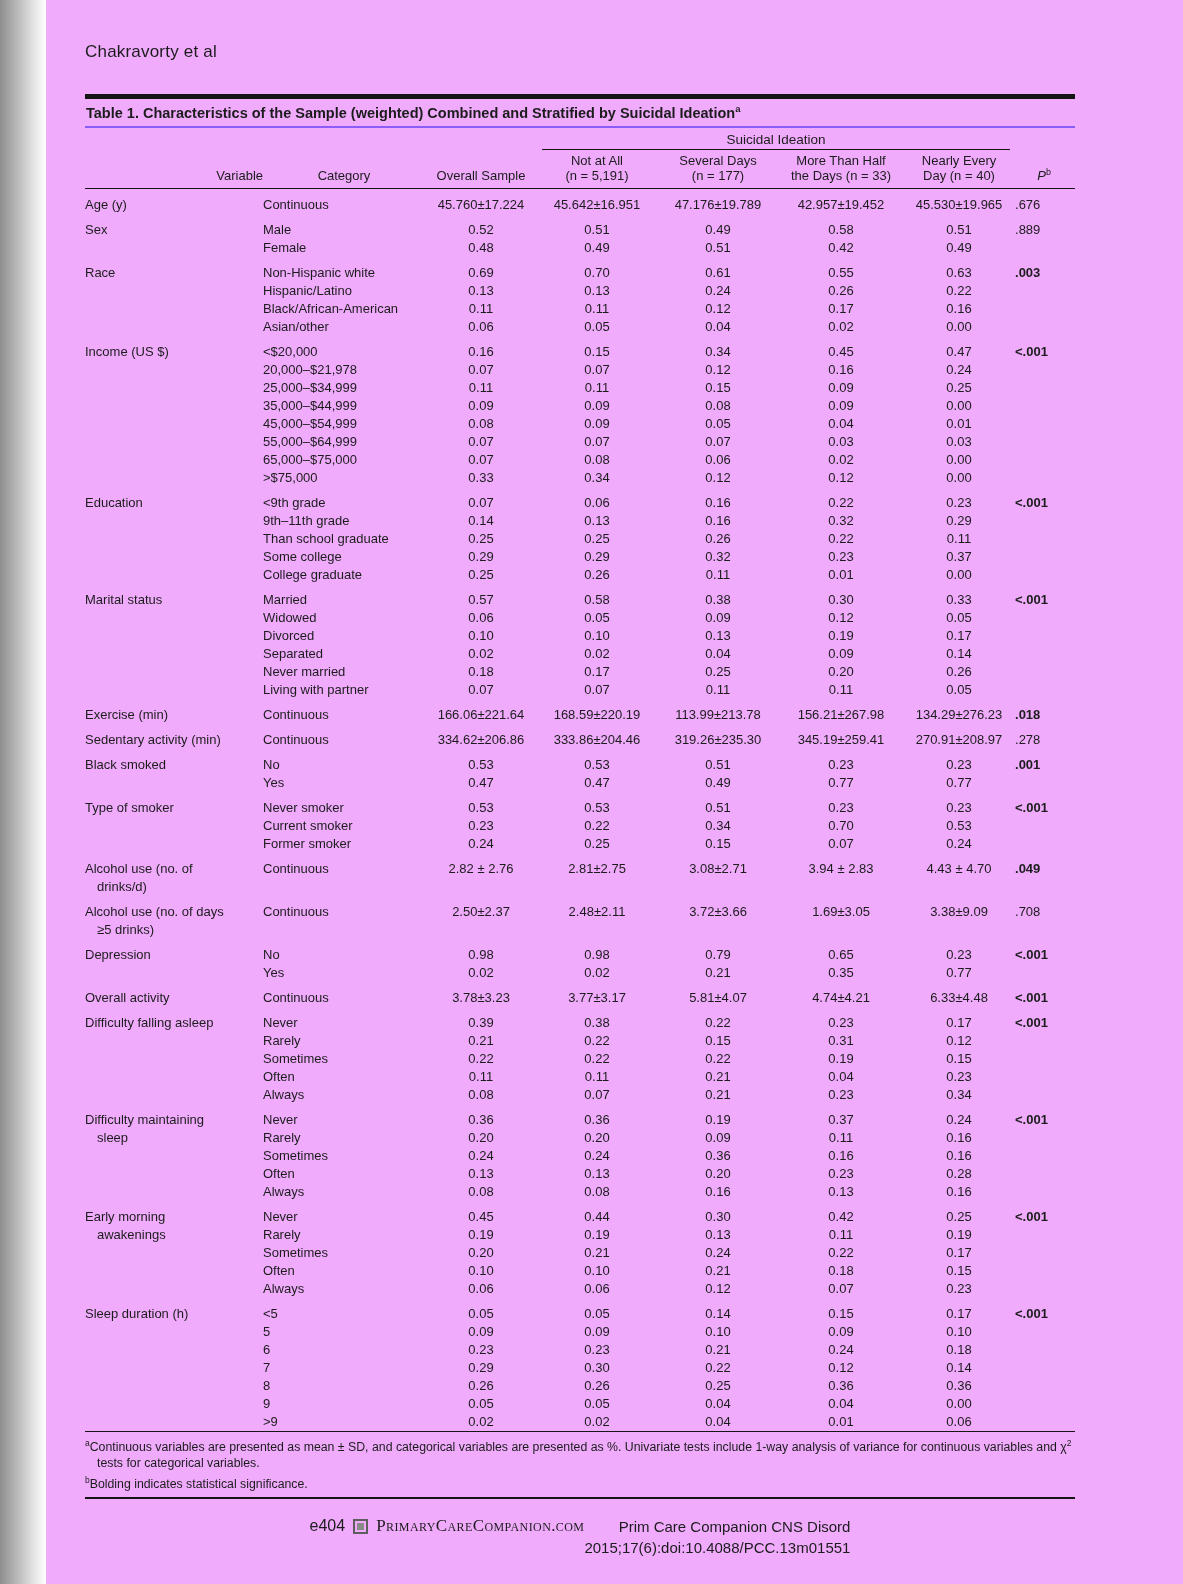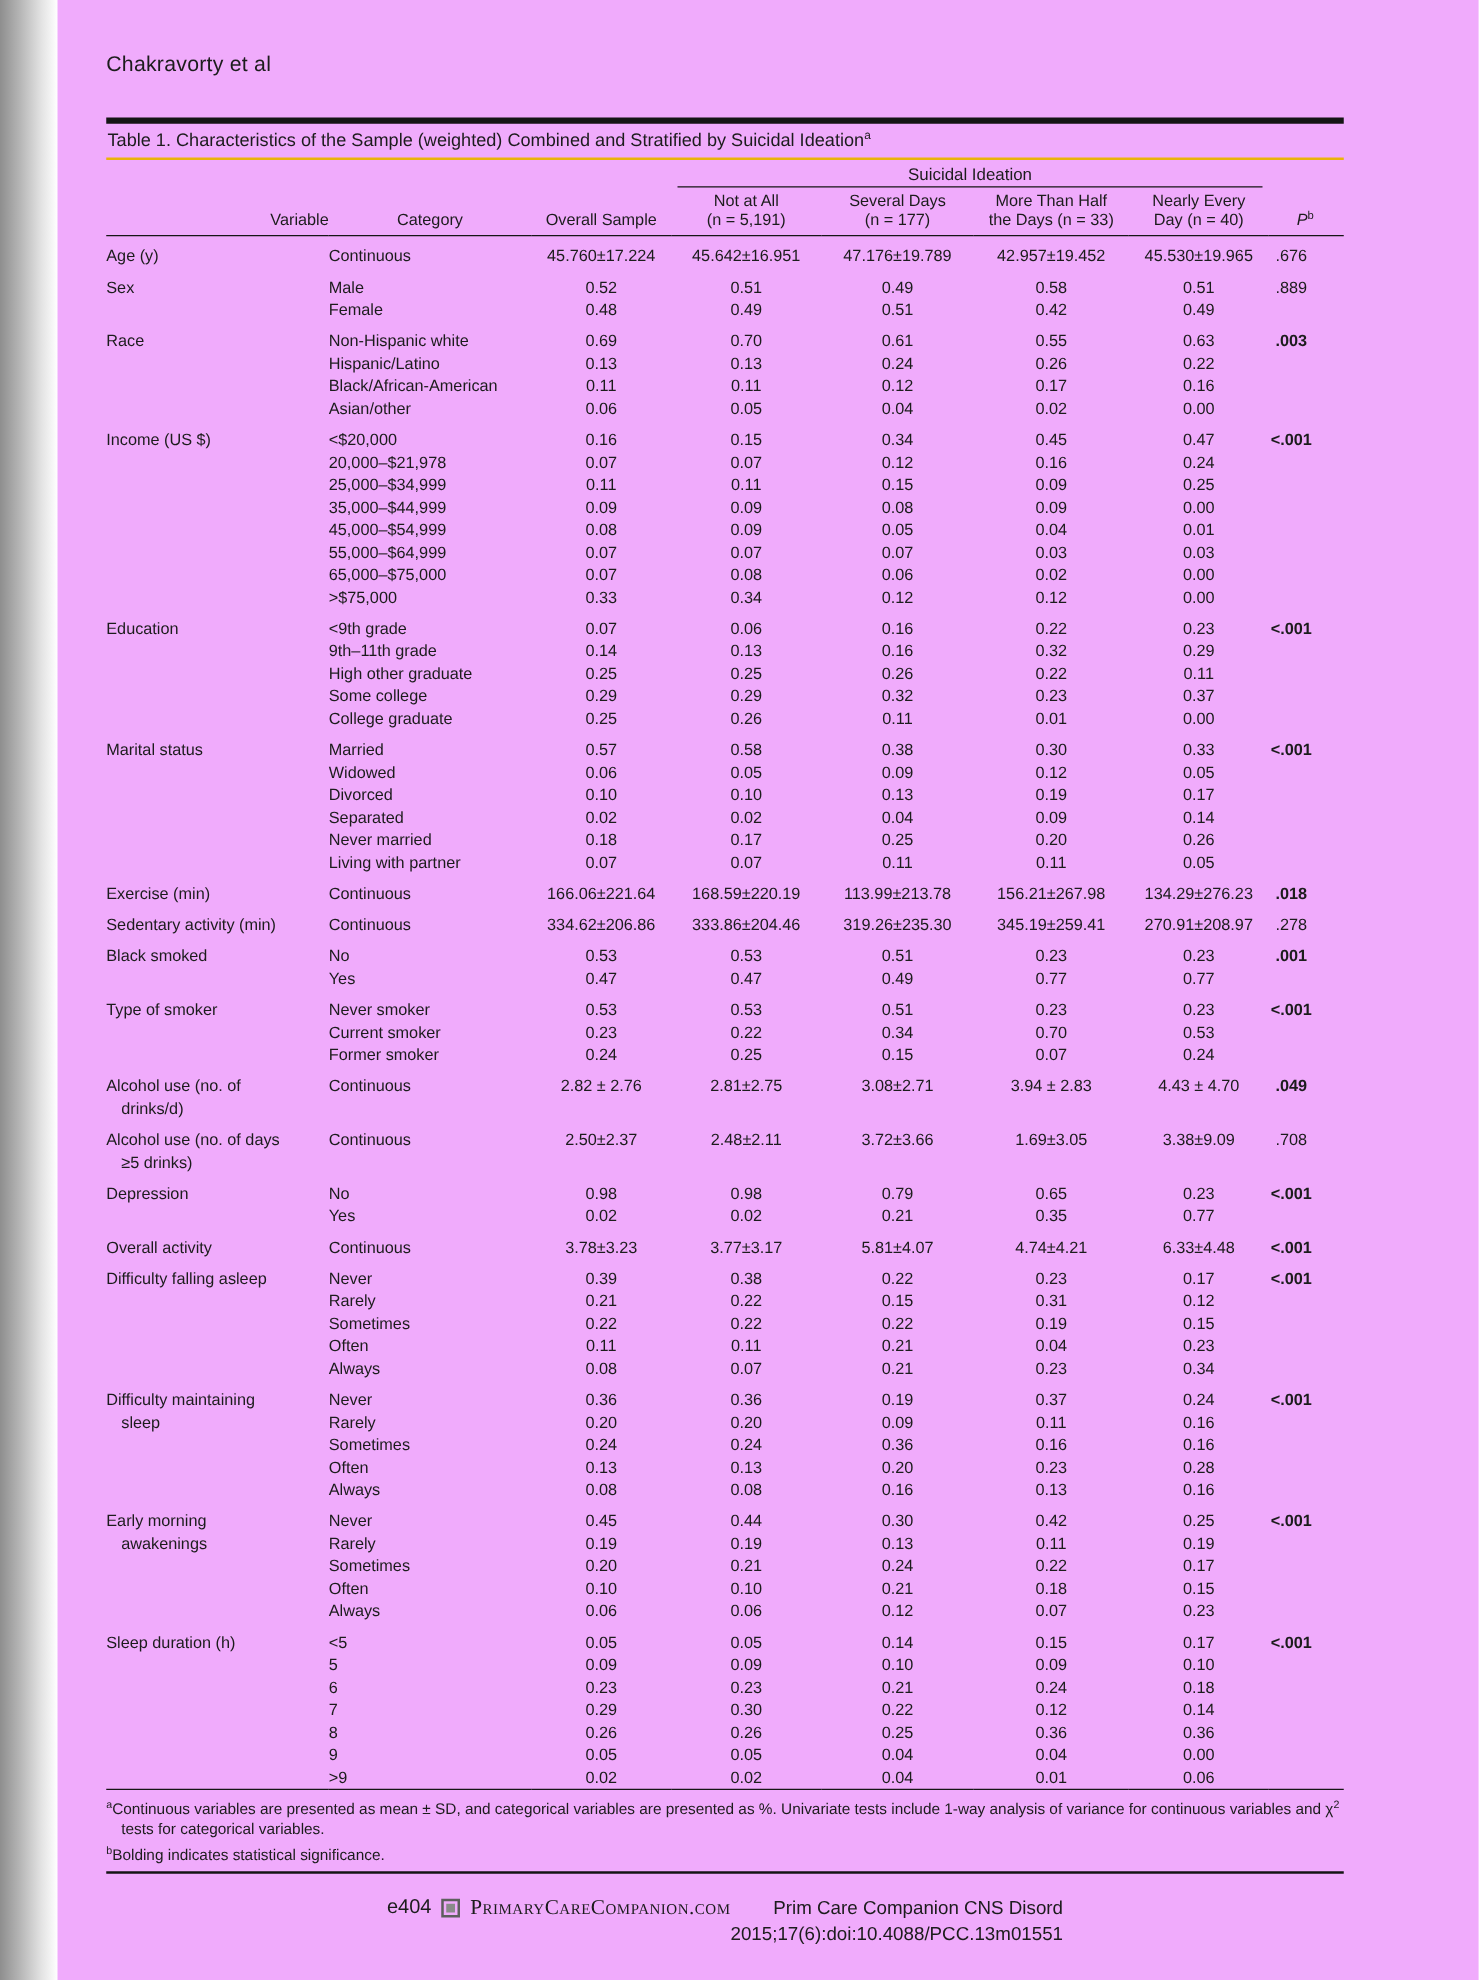--- a/index.html
+++ b/index.html
@@ -24,23 +24,23 @@
     font-size: 17px;
     letter-spacing: 0.2px;
   }
   .table-wrap {
     position: absolute;
     left: 85px; top: 94px;
     width: 990px;
   }
   .table-title {
     border-top: 5px solid #151515;
-    border-bottom: 2px solid #eab308;
+    border-bottom: 2px solid #8b5cf6;
     padding: 4px 1px 5px 1px;
-    font-weight: normal;
+    font-weight: bold;
     font-size: 14.5px;
   }
   .table-title sup { font-size: 9.5px; }
   table.main {
     border-collapse: collapse;
     table-layout: fixed;
     width: 990px;
     font-size: 13px;
     border-bottom: 1.5px solid #151515;
   }
@@ -70,21 +70,21 @@
     vertical-align: top;
     padding: 0;
     line-height: 18px;
     white-space: nowrap;
   }
   tr.group-first td { padding-top: 7px; }
   .var-cell { text-align: left; }
   .var-cont { padding-left: 12px; }
   .cat-cell { text-align: left; }
   .num-cell { text-align: center; }
-  .p-cell   { text-align: center; padding-right: 24px; }
+  .p-cell   { text-align: left; padding-right: 24px; }
   .p-bold   { font-weight: bold; }
   .footnotes {
     border-bottom: 2.5px solid #151515;
     padding: 3px 0 5px 0;
     font-size: 12.3px;
     line-height: 16.4px;
   }
   .fn { margin: 0; padding-left: 12px; text-indent: -12px; }
   .fn sup { font-size: 8.5px; }
   .page-footer {
@@ -325,21 +325,21 @@
           </tr>
           <tr>
             <td class="cat-cell">9th–11th grade</td>
             <td class="num-cell">0.14</td>
             <td class="num-cell">0.13</td>
             <td class="num-cell">0.16</td>
             <td class="num-cell">0.32</td>
             <td class="num-cell">0.29</td>
           </tr>
           <tr>
-            <td class="cat-cell">High other graduate</td>
+            <td class="cat-cell">Than school graduate</td>
             <td class="num-cell">0.25</td>
             <td class="num-cell">0.25</td>
             <td class="num-cell">0.26</td>
             <td class="num-cell">0.22</td>
             <td class="num-cell">0.11</td>
           </tr>
           <tr>
             <td class="cat-cell">Some college</td>
             <td class="num-cell">0.29</td>
             <td class="num-cell">0.29</td>

